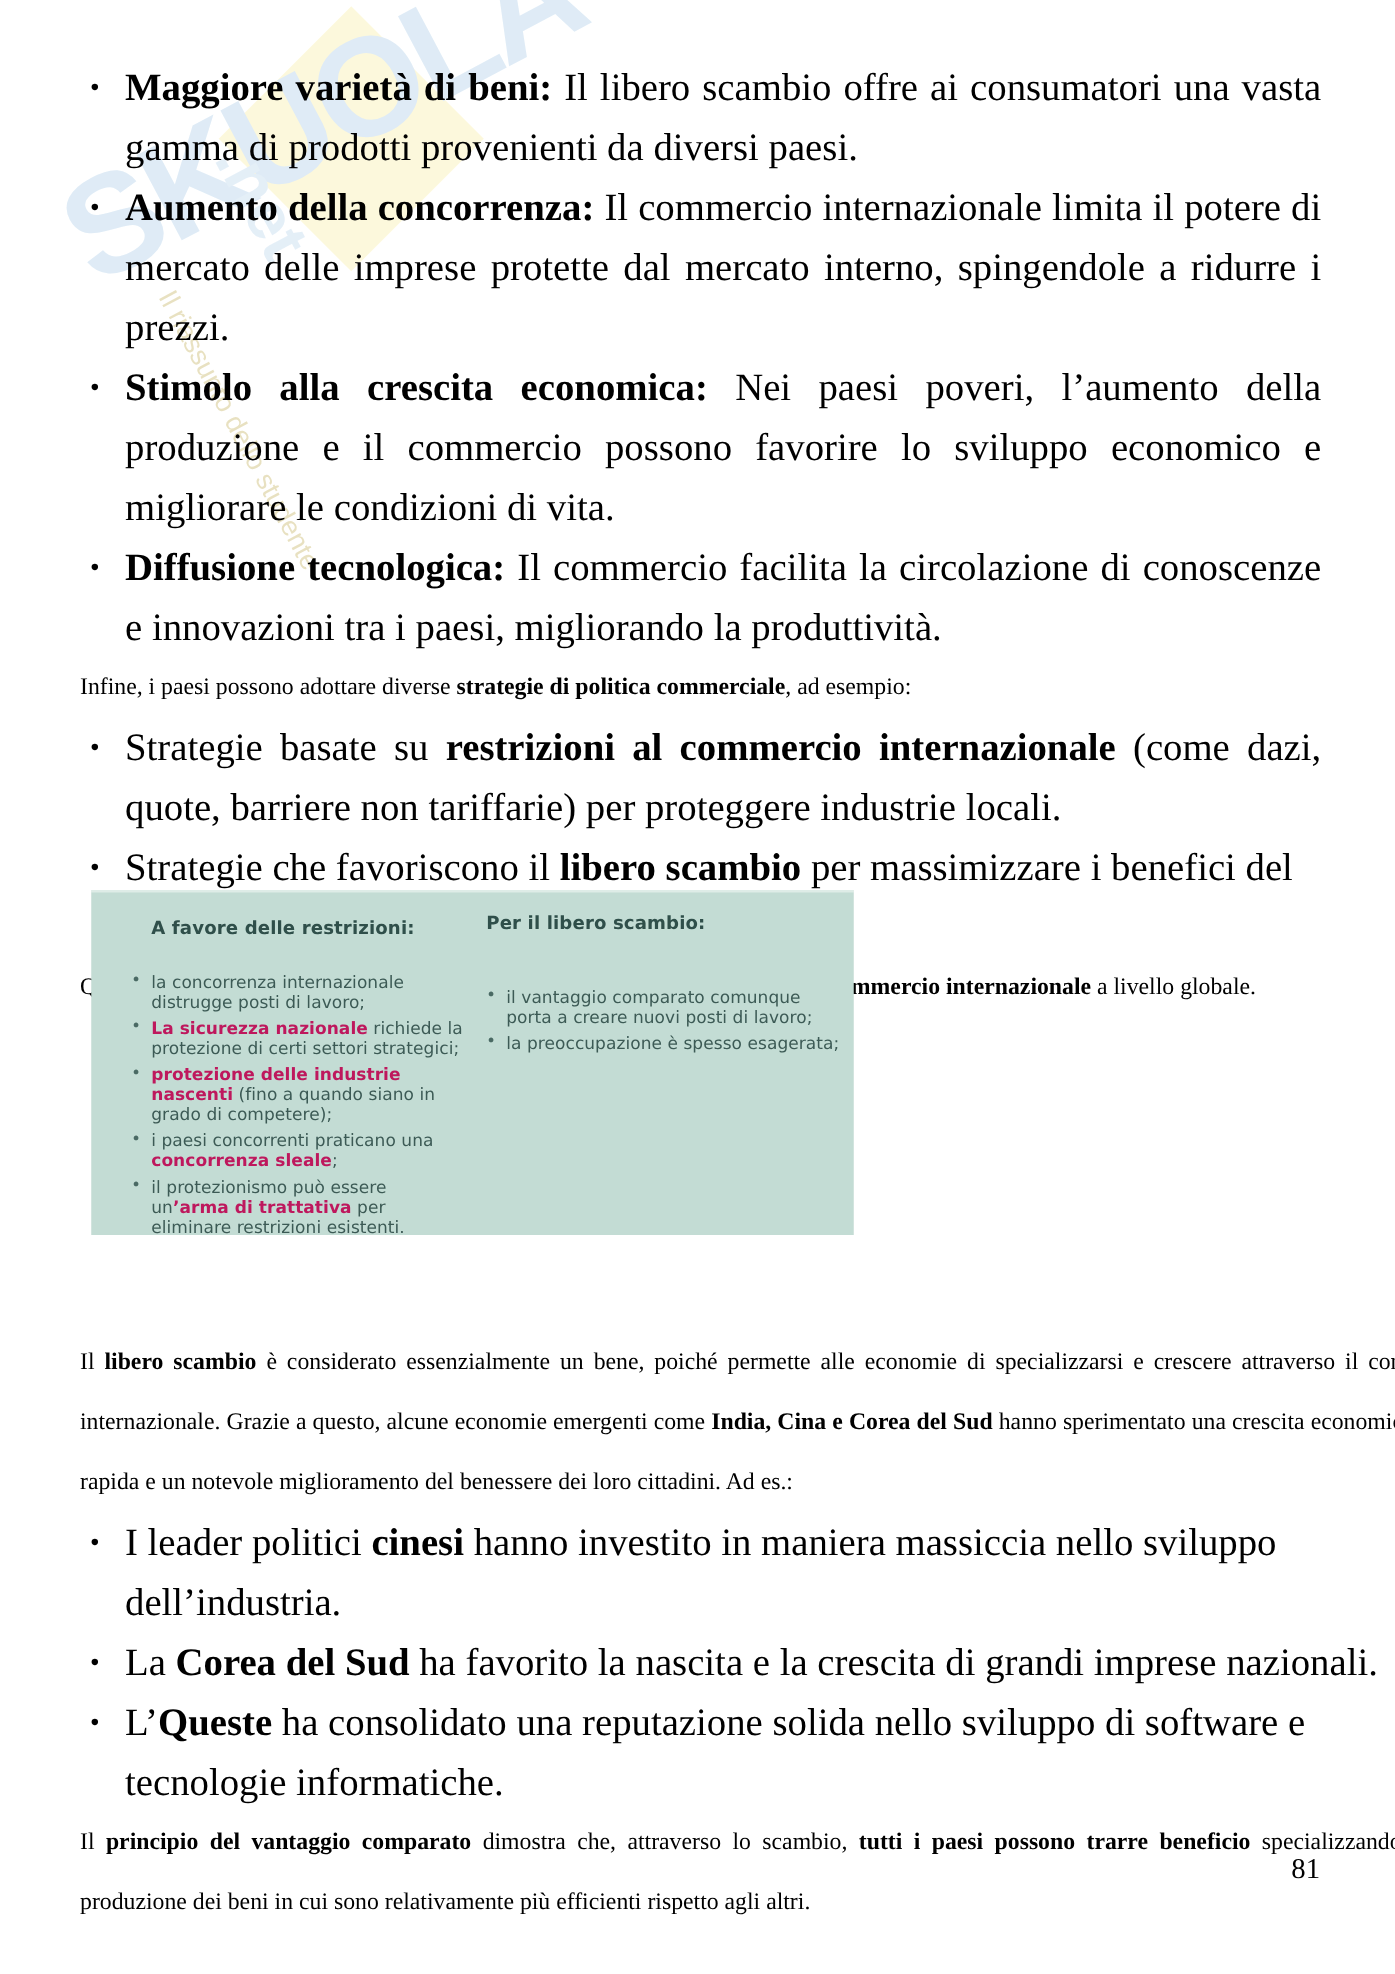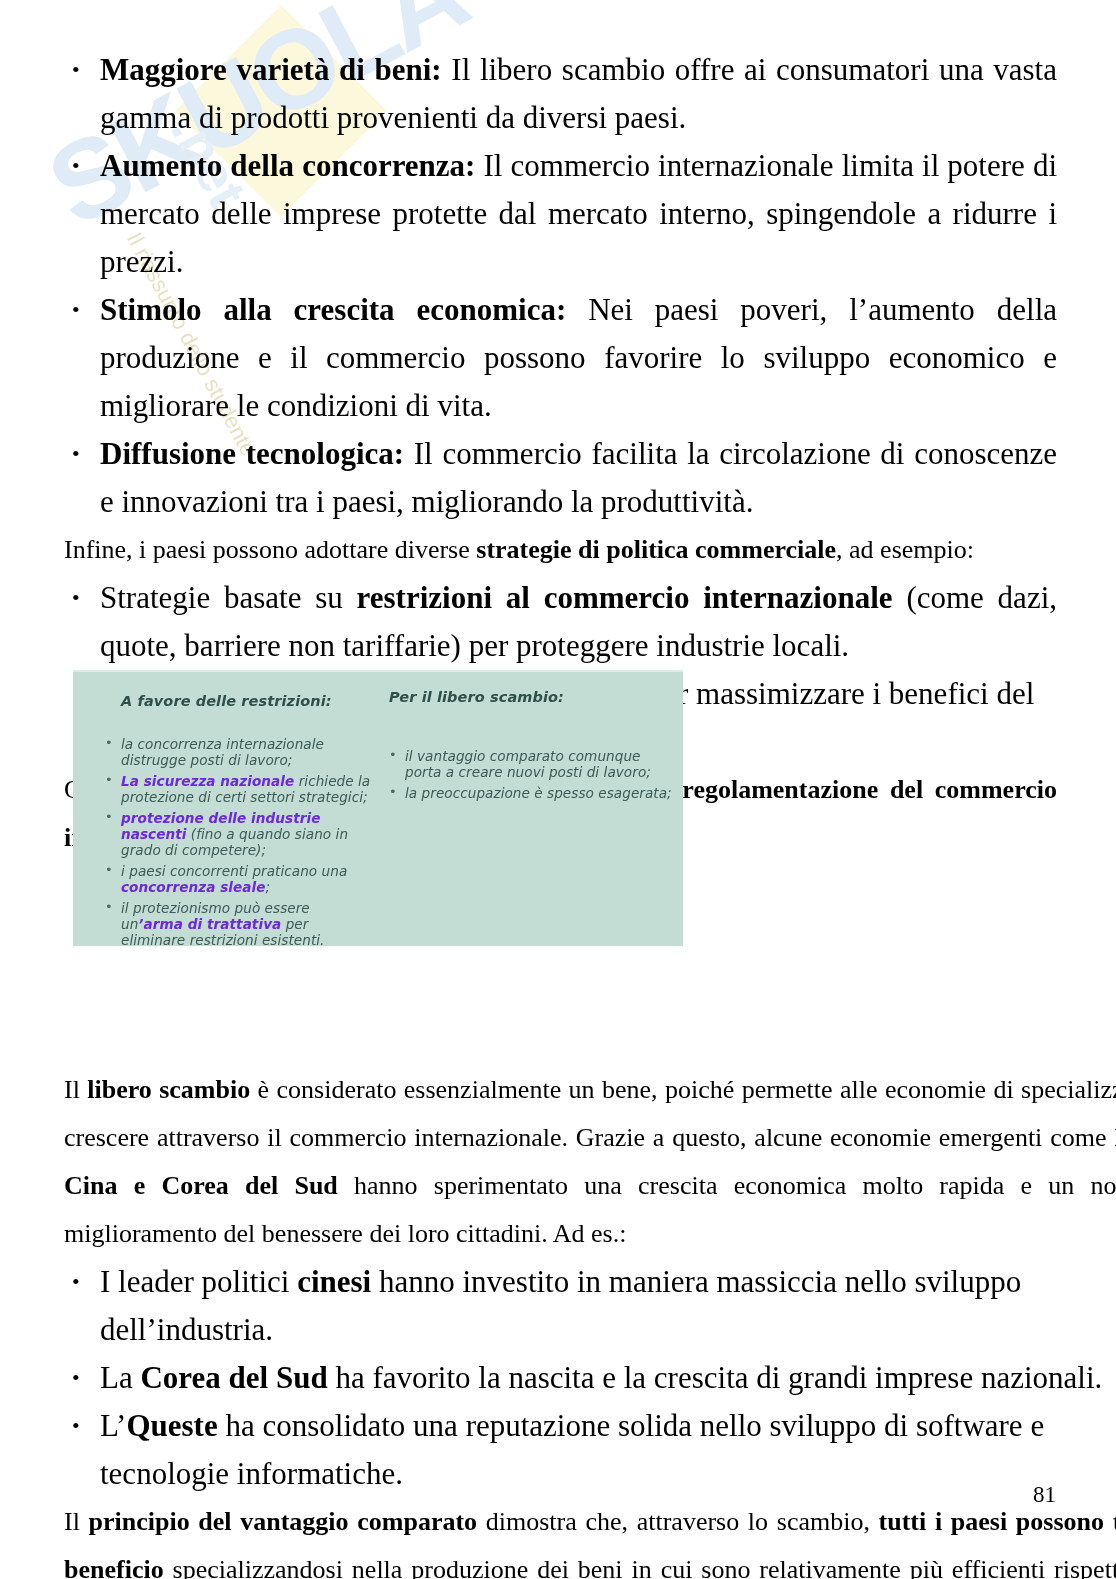--- a/index.html
+++ b/index.html
@@ -78,21 +78,21 @@
   }
 
   
   .content {
     position: relative;
     z-index: 2;
     padding: 46px 59px 0 64px;
   }
   p.para {
     margin: 0;
-    font-size: 26px;
+    font-size: 19px;
     line-height: 48px;
     text-align: justify;
     text-justify: inter-word;
   }
   ul.bullets {
     margin: 0;
     padding: 0;
     list-style: none;
   }
   ul.bullets > li {
@@ -115,30 +115,29 @@
   }
   ul.bullets > li.nojust {
     text-align: left;
   }
   b, strong { font-weight: bold; }
 
   
   .slide-figure {
     position: absolute;
     left: 73px;
-    top: 670px;
+    top: 712px;
     width: 610px;
     height: 276px;
     background: #c3dcd4;
     z-index: 2;
     overflow: hidden;
     font-family: "DejaVu Sans", "Liberation Sans", sans-serif;
     color: #3c5a55;
     box-shadow: inset 0 2px 0 rgba(255,255,255,0.45);
-    font-style: italic;
   }
   .slide-inner {
     position: relative;
     width: 100%;
     height: 100%;
   }
   .slide-col {
     position: absolute;
     top: 0;
   }
@@ -169,21 +168,21 @@
     letter-spacing: 0.05px;
   }
   ul.slide-list > li::before {
     content: "\2022";
     position: absolute;
     left: 6px;
     top: -1px;
     font-size: 13px;
     color: #4a6a64;
   }
-  ul.slide-list b { font-weight: bold; color: #6d28d9; }
+  ul.slide-list b { font-weight: bold; color: #be185d; }
   .slide-col.left  ul.slide-list { margin-top: 26px; margin-left: 14px; }
   .slide-col.right ul.slide-list { margin-top: 42px; margin-left: 0px; }
 
   
   .page-number {
     position: absolute;
     right: 60px;
     bottom: 73px;
     font-size: 23px;
     line-height: 1;

